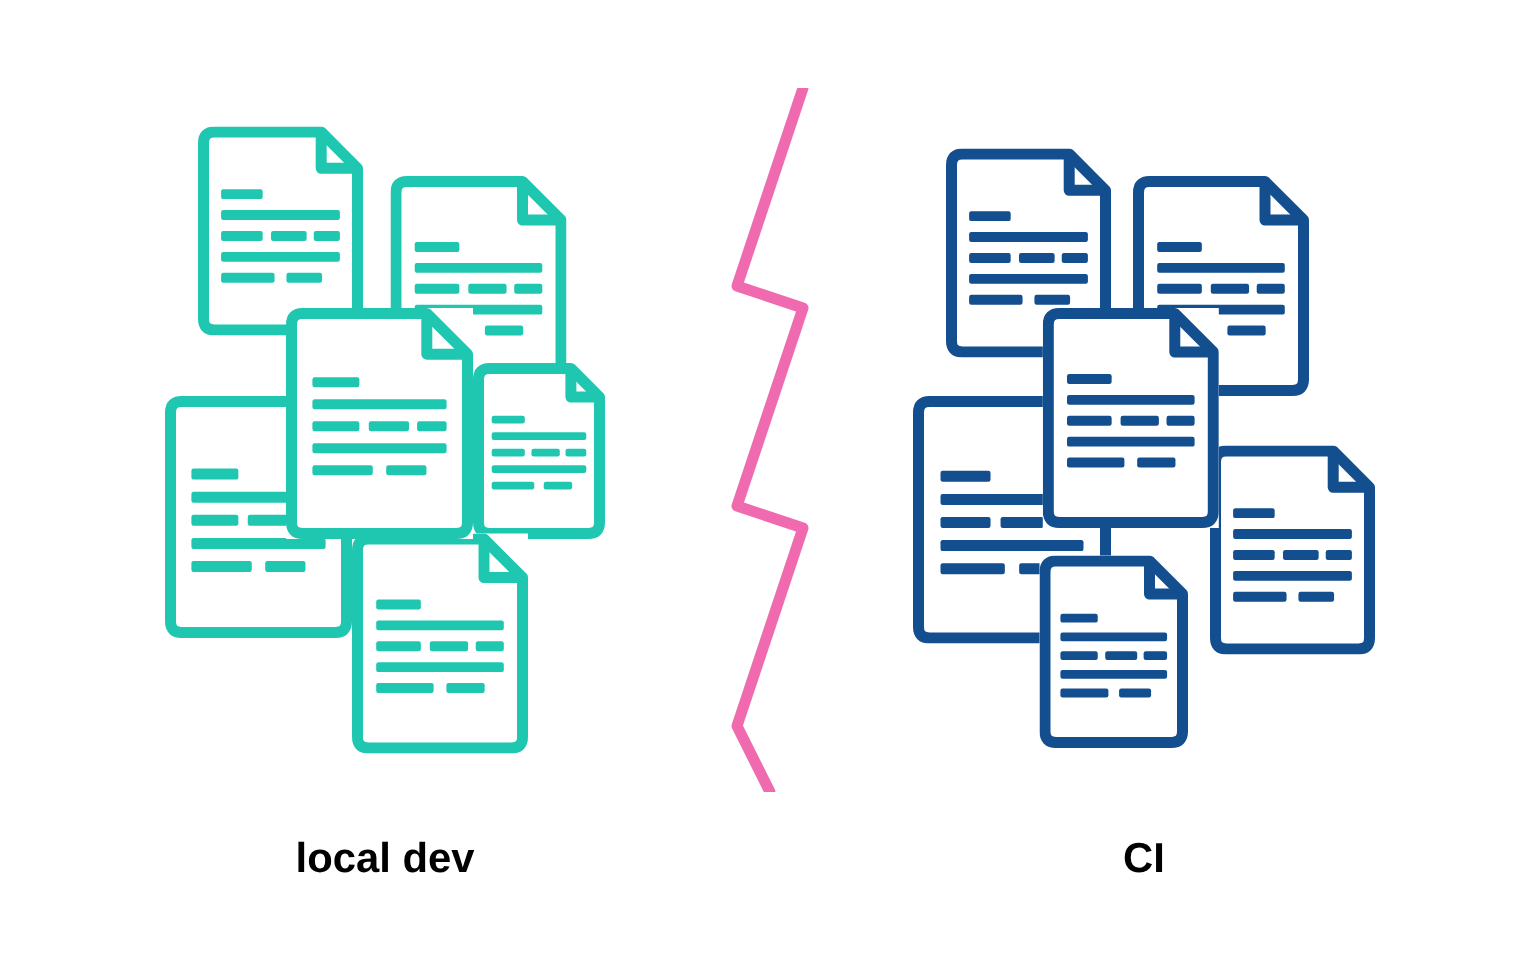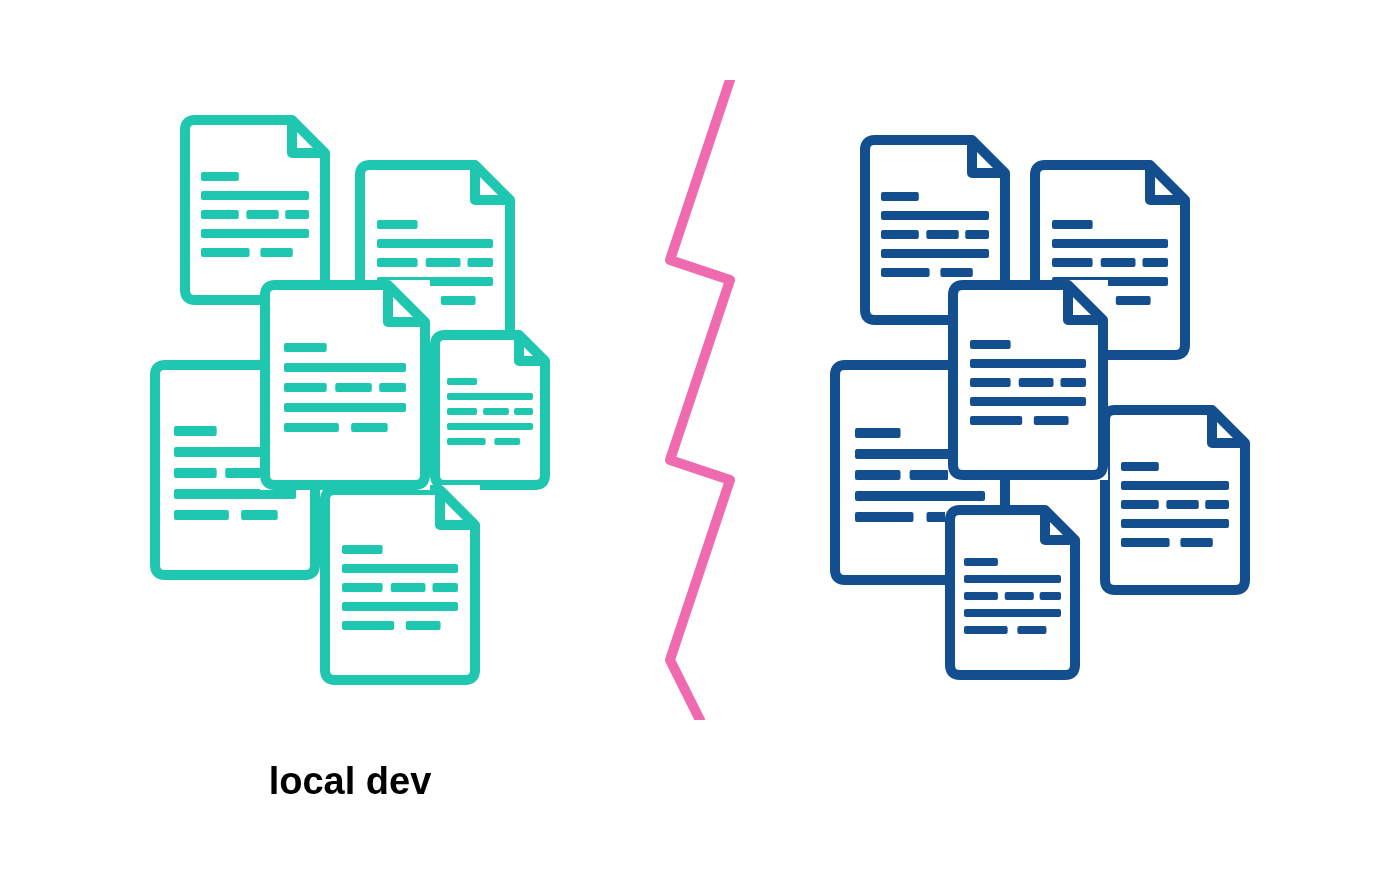--- a/index.html
+++ b/index.html
@@ -209,14 +209,15 @@
           <rect x="19" y="121" width="43.65" height="8" fill="#134e8f" rx="2"></rect>
           <rect x="72.35" y="121" width="29.099999999999998" height="8" fill="#134e8f" rx="2"></rect>
   </svg></div>
     </div>
 
   <svg class="bolt" width="120" height="640" viewBox="0 0 120 640">
     <polyline points="90,0 30,180 90,200 30,380 90,400 30,580 60,640" fill="none" stroke="#f06ab0" stroke-width="10" stroke-linejoin="round" stroke-linecap="round"></polyline>
   </svg>
 
   <div class="label left-label">local dev</div>
+  <div class="label right-label">CI</div>
 
 </div>
 
 </body></html>

